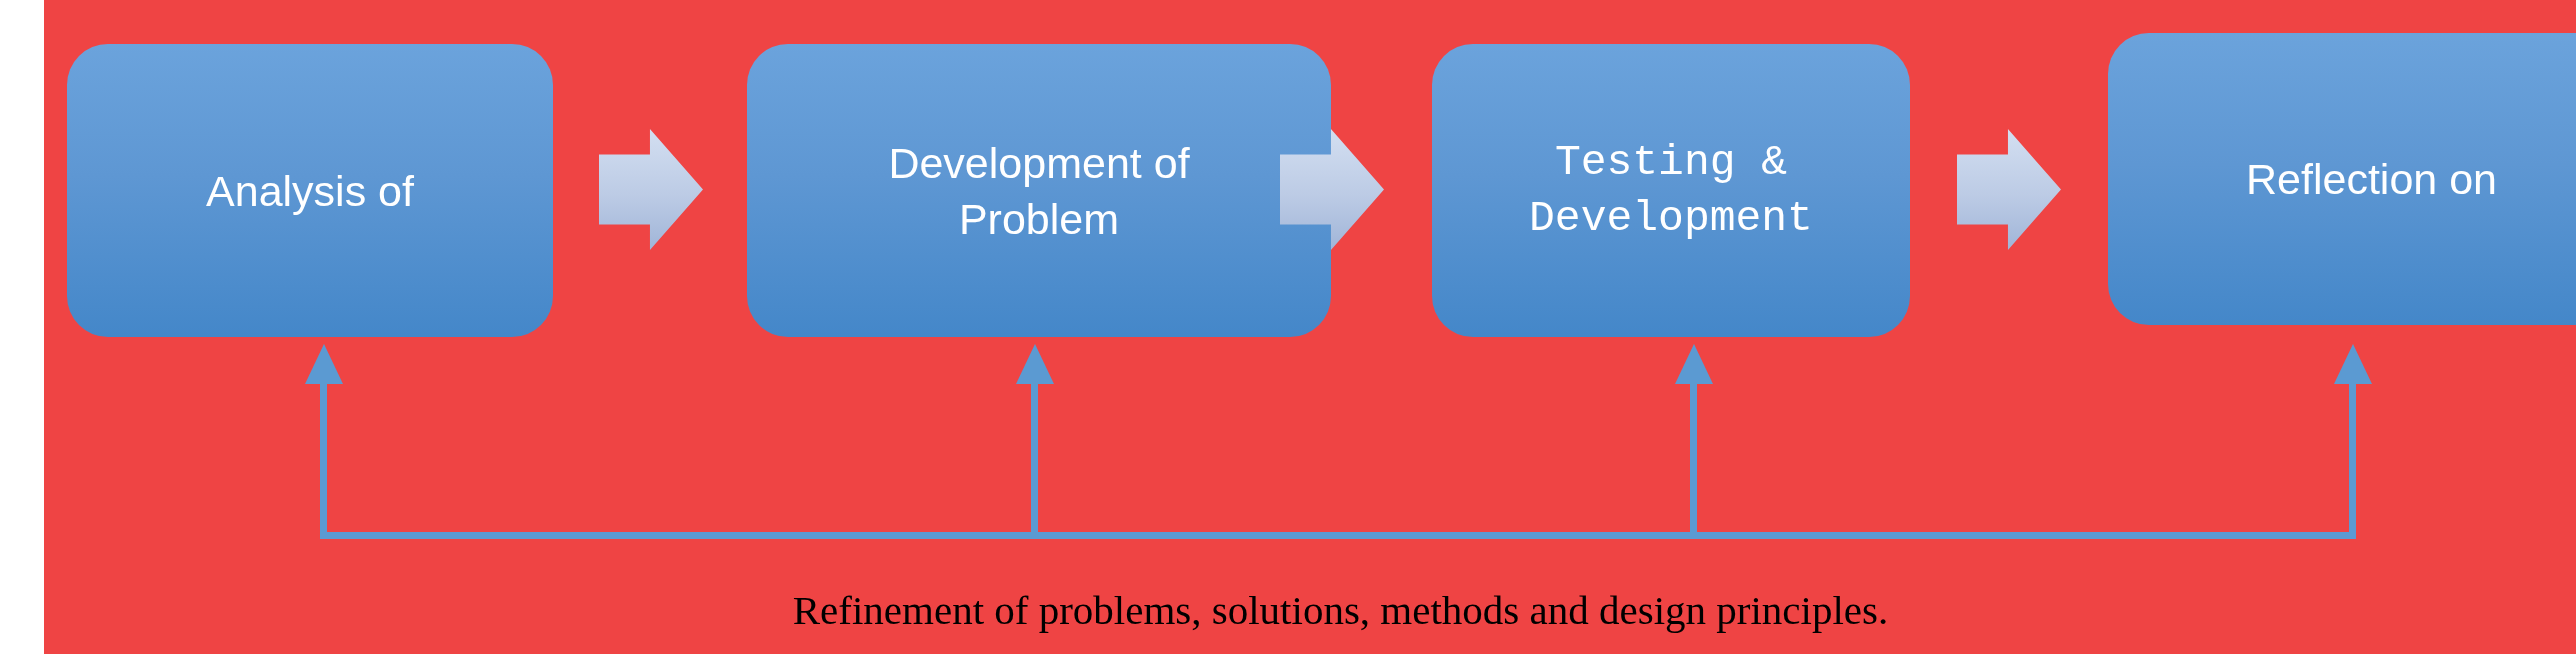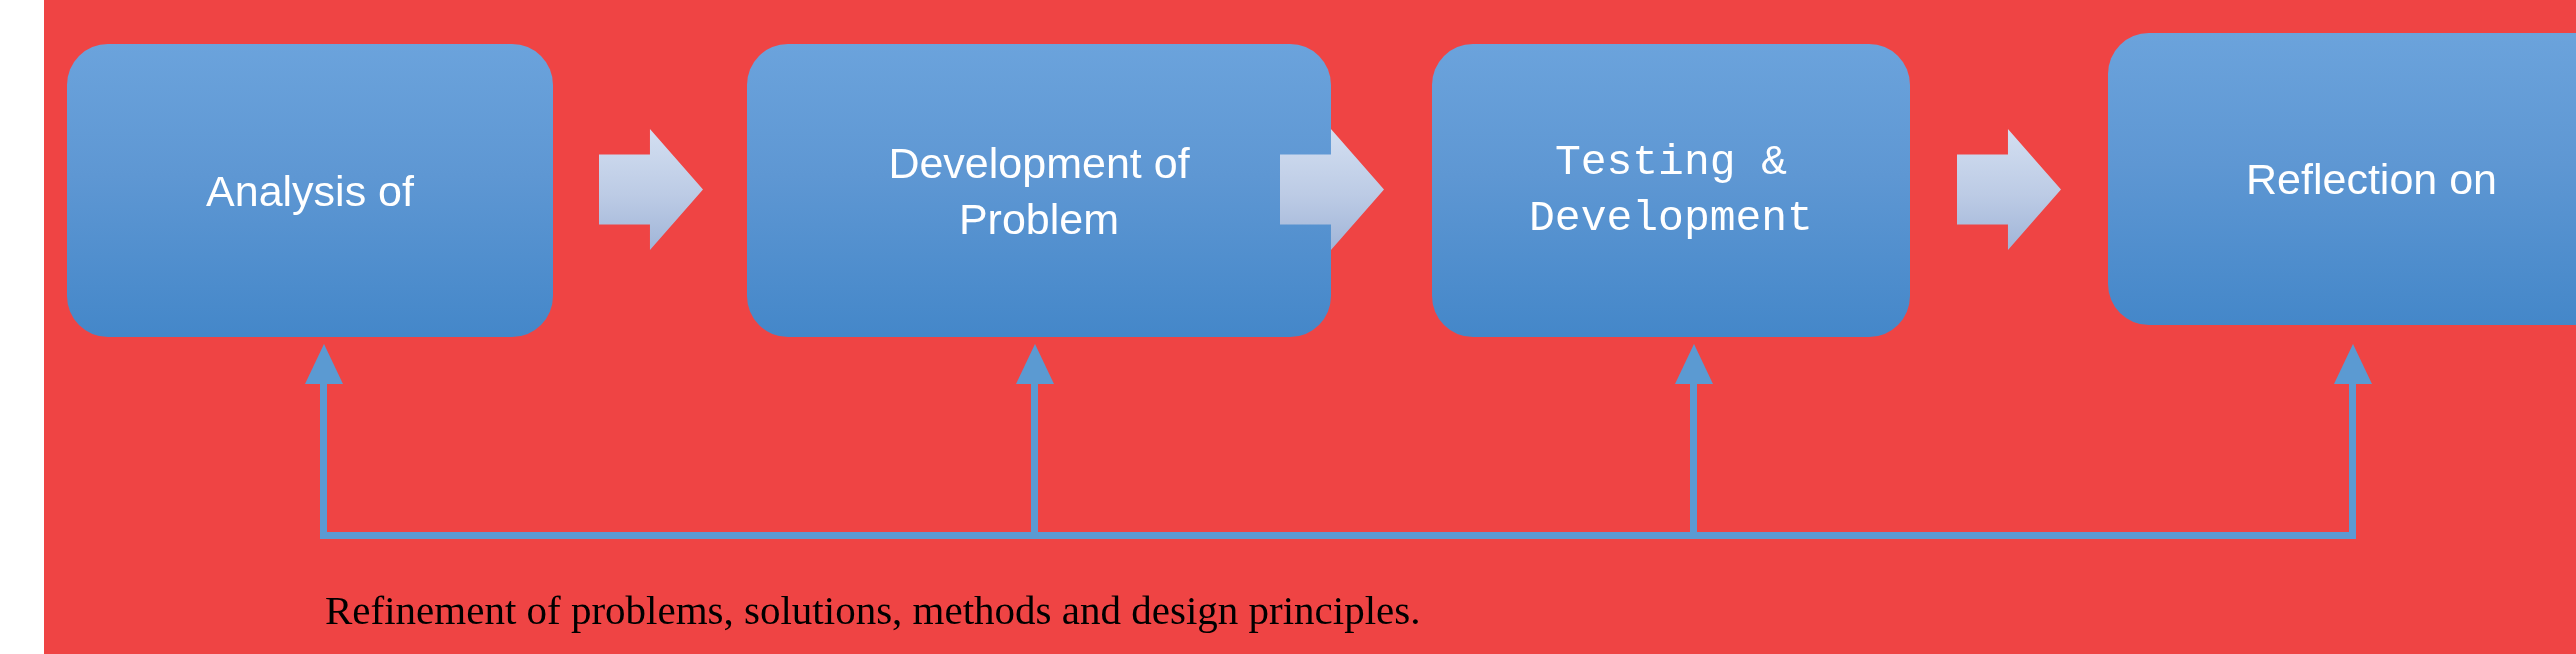--- a/index.html
+++ b/index.html
@@ -85,21 +85,21 @@
   .head-2 { left: 972px; }
   .head-3 { left: 1631px; }
   .head-4 { left: 2290px; }
 
   
   .caption {
     position: absolute;
     left: 281px;
     top: 586px;
     width: 2031px;
-    text-align: left;
+    text-align: center;
     font-family: "Liberation Serif", serif;
     font-size: 41px;
     color: #000000;
     white-space: nowrap;
   }
 </style>
 </head>
 <body>
 
 <div class="canvas">

